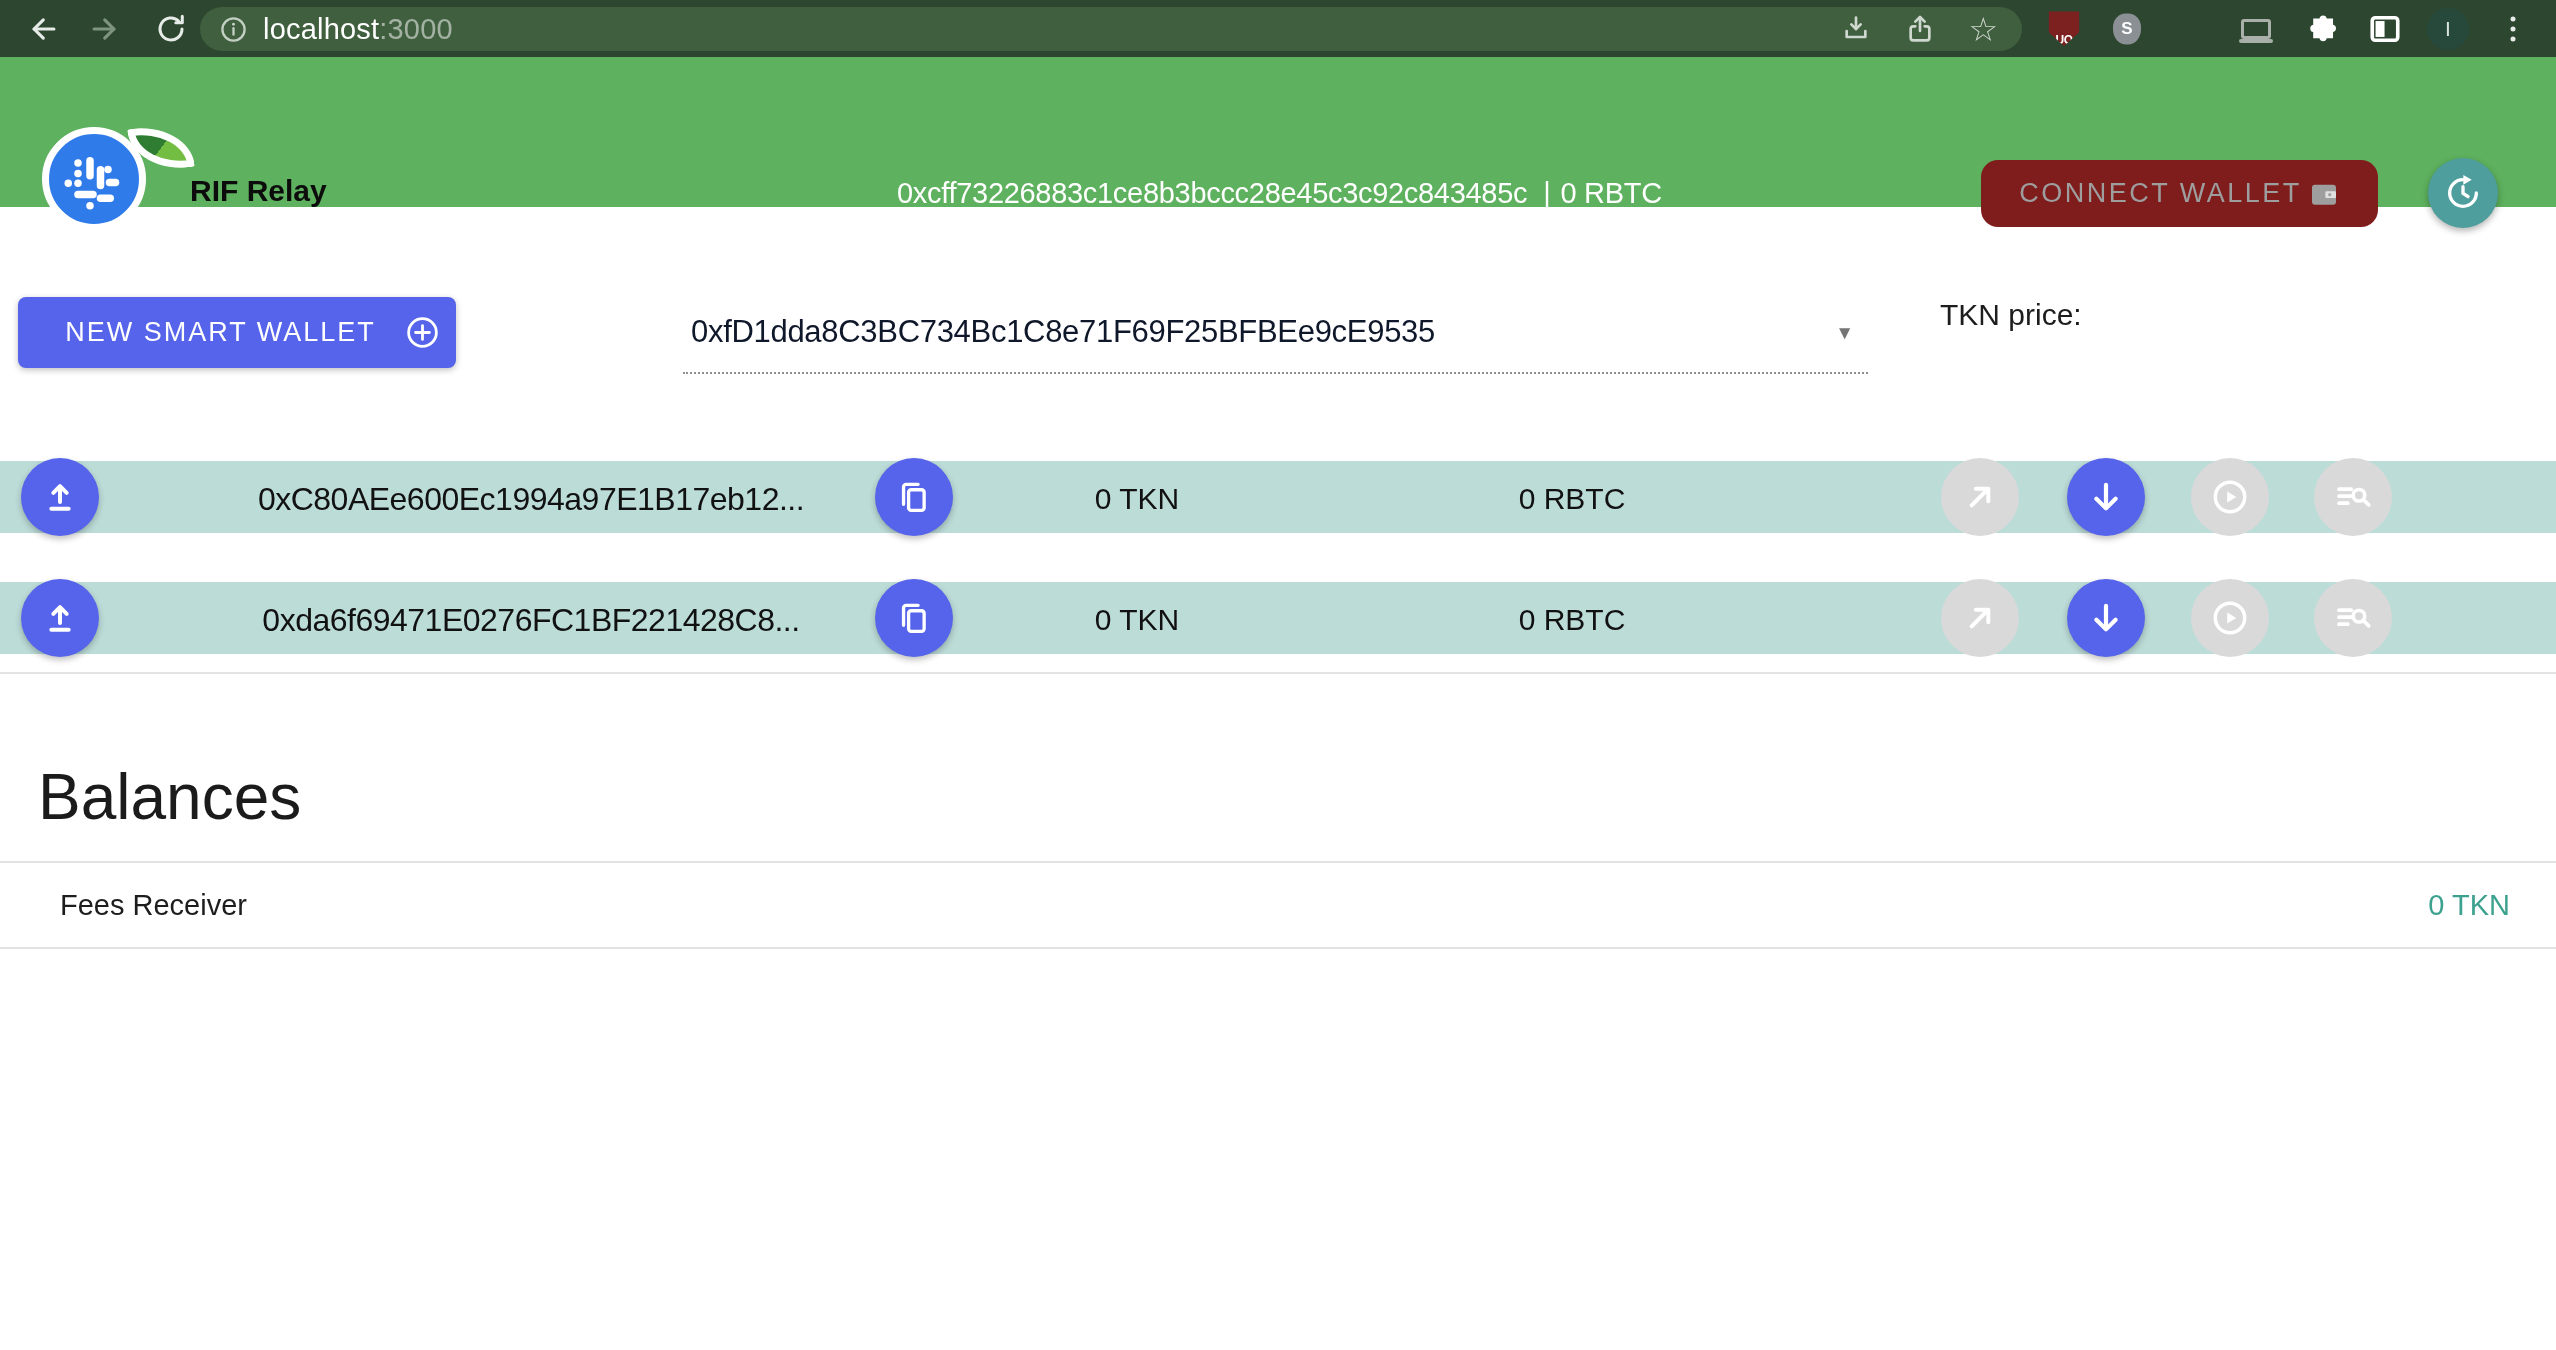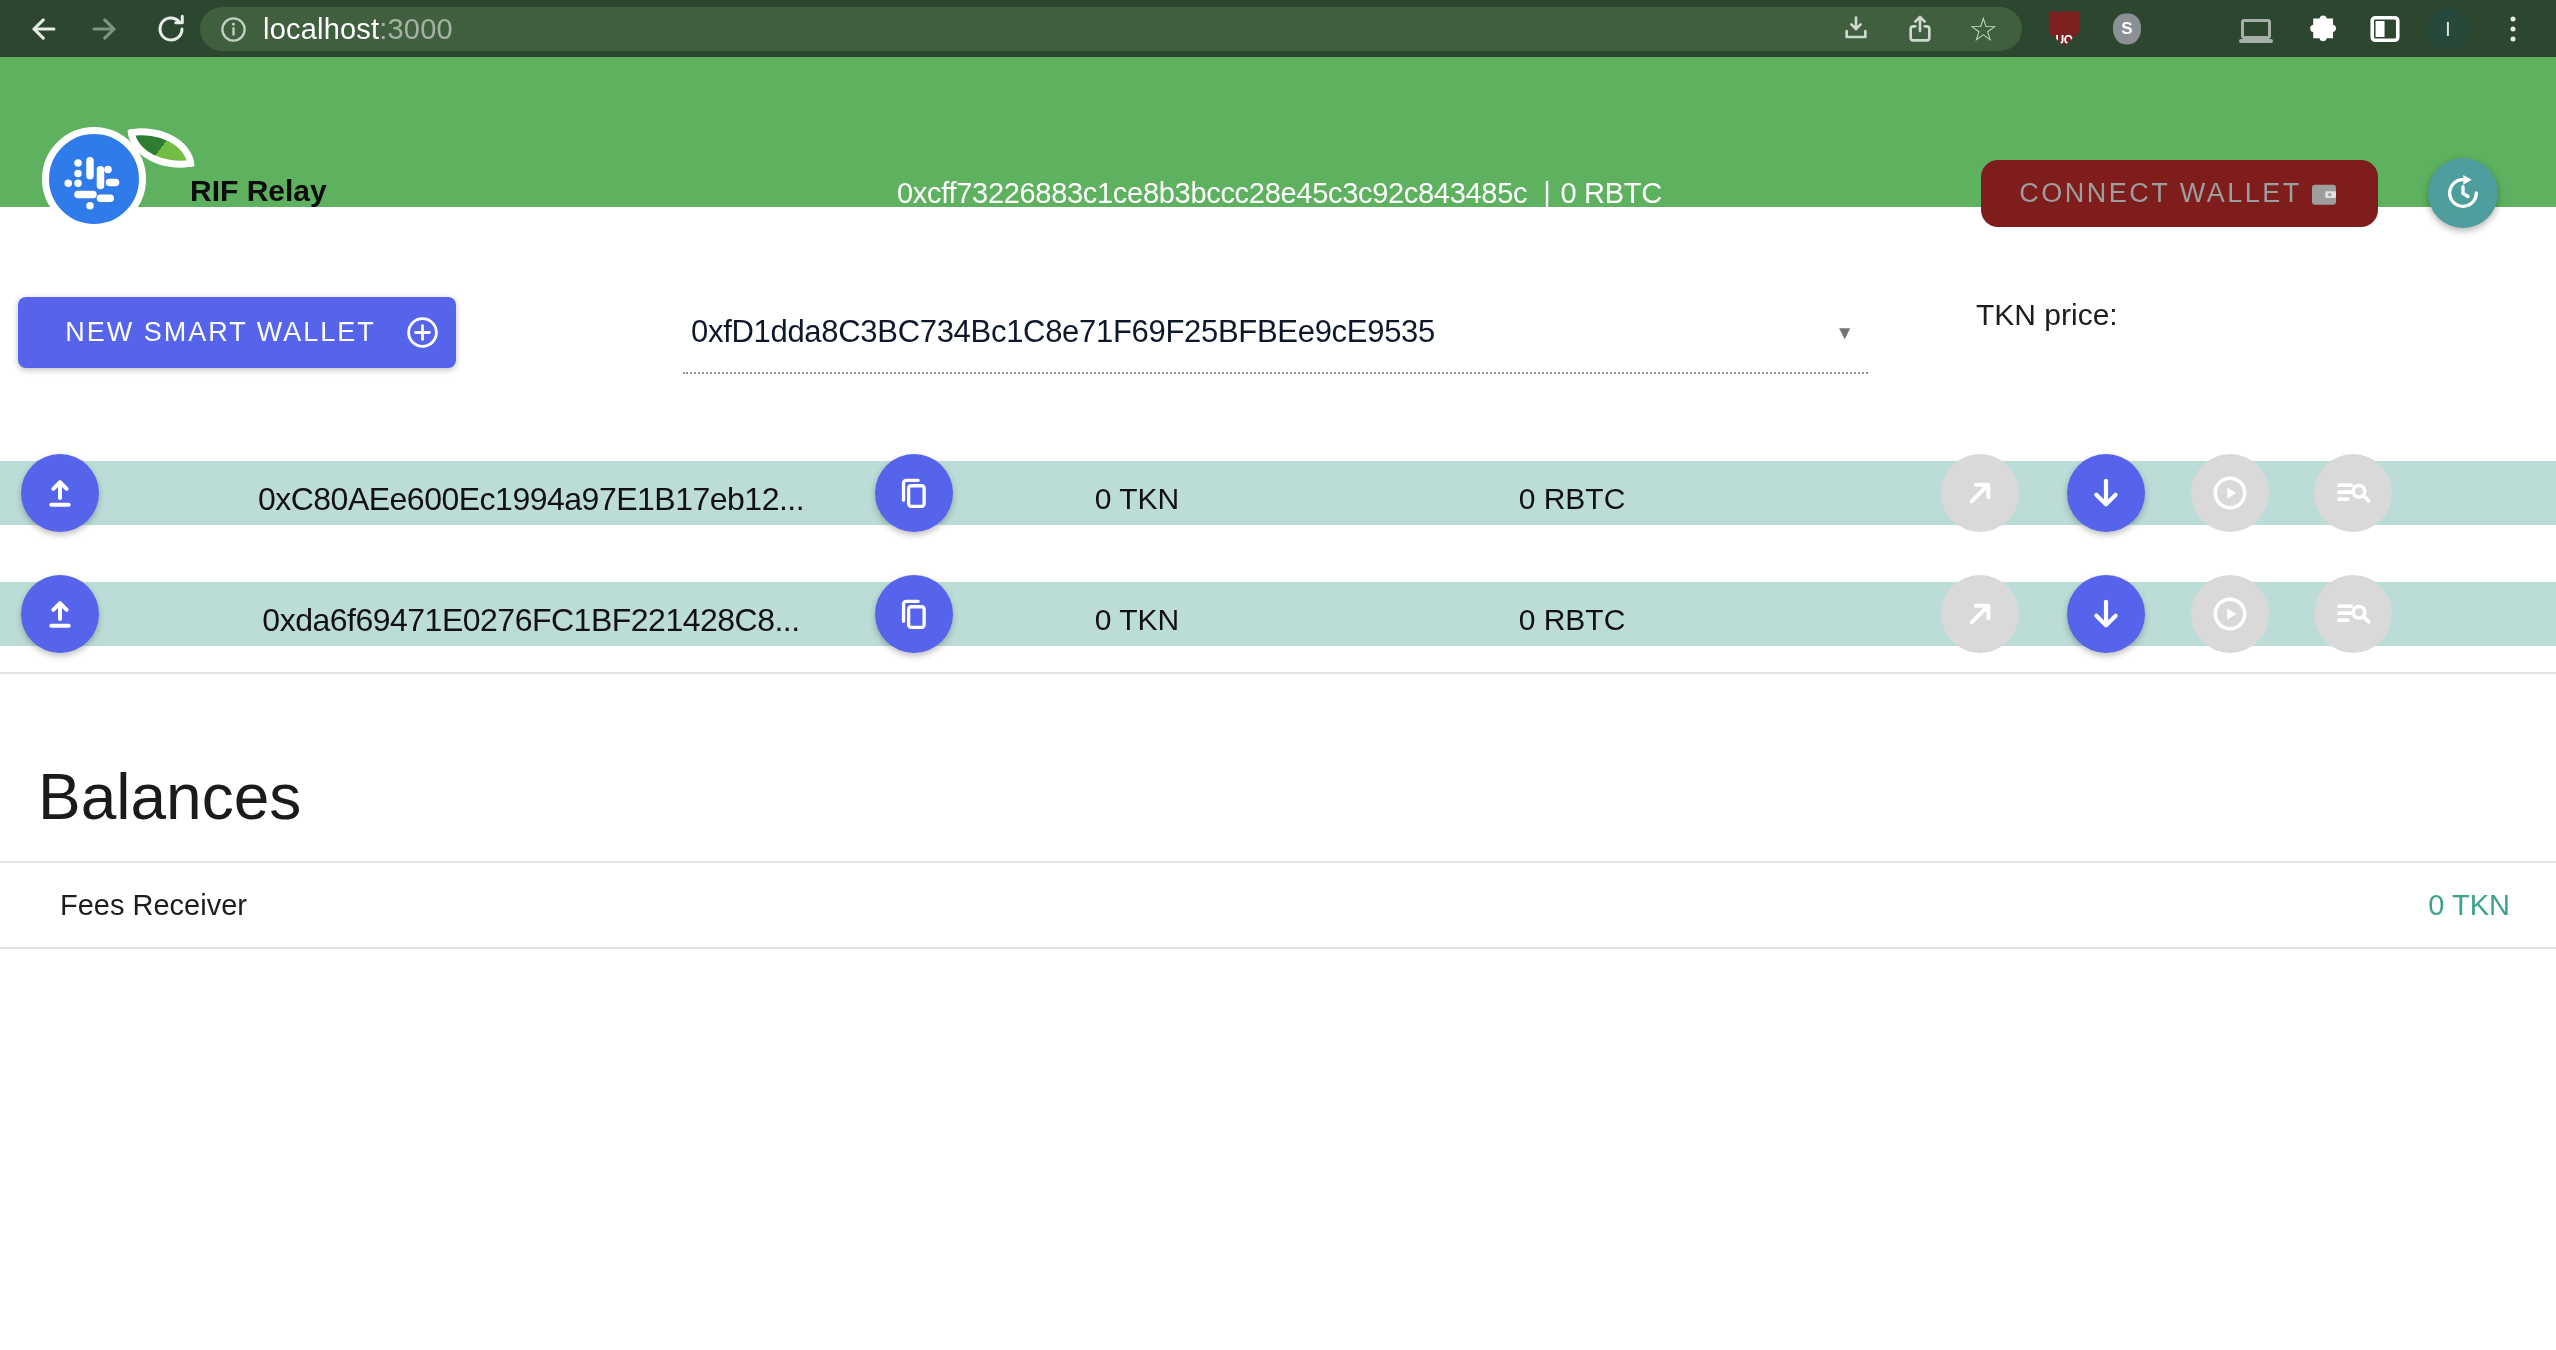--- a/index.html
+++ b/index.html
@@ -48,24 +48,24 @@
   .refresh-btn { position:absolute; left:2428px; top:101px; width:70px; height:70px; border-radius:50%; background:#4d9e9d; border:none;
     display:flex; align-items:center; justify-content:center; box-shadow:0 3px 7px rgba(0,0,0,0.3); cursor:pointer; }
 
   
   .new-wallet-btn { position:absolute; left:18px; top:297px; width:438px; height:71px; background:#5564ea; border:none; border-radius:8px;
     display:flex; align-items:center; justify-content:center; gap:28px; box-shadow:0 2px 6px rgba(0,0,0,0.25); cursor:pointer;padding-left:32px; }
   .new-wallet-btn span { color:#ffffff; font-size:27px; letter-spacing:2px; }
   .token-select { position:absolute; left:683px; top:300px; width:1185px; height:74px; border-bottom:2px dotted #8f8f8f; cursor:pointer; }
   .token-select .value { position:absolute; left:8px; top:14px; font-size:31px; color:#0f172a; letter-spacing:-0.3px; white-space:nowrap; }
   .token-select .caret { position:absolute; right:14px; top:22px; font-size:19px; color:#757575; }
-  .token-price { position:absolute; left:1940px; top:296px; width:560px; font-size:30px; line-height:37px; color:#1d1d1d;margin-left:36px; }
-
-  
-  .wallet-row { position:absolute; left:0; width:2556px; height:64px; background:#bcdcd8; }
+  .token-price { position:absolute; left:1940px; top:296px; width:560px; font-size:30px; line-height:37px; color:#1d1d1d; }
+
+  
+  .wallet-row { position:absolute; left:0; width:2556px; height:72px; background:#bcdcd8; }
   .row-1 { top:461px; } .row-2 { top:582px; }
   .circle-btn { position:absolute; top:50%; transform:translateY(-50%); width:78px; height:78px; border-radius:50%; border:none;
     display:flex; align-items:center; justify-content:center; cursor:pointer; }
   .blue { background:#5564ea; box-shadow:0 3px 6px rgba(0,0,0,0.25); }
   .disabled { background:#d9d9d9; box-shadow:none; }
   .wallet-addr { position:absolute; left:231px; top:0; width:600px; height:76px; display:flex; align-items:center; justify-content:center;
     font-size:32px; color:#111; letter-spacing:-0.5px; white-space:nowrap; }
   .amount { position:absolute; top:0; height:76px; display:flex; align-items:center; justify-content:center; font-size:30px; color:#111; }
   .amt-tkn { left:1037px; width:200px; }
   .amt-rbtc { left:1462px; width:220px; }

